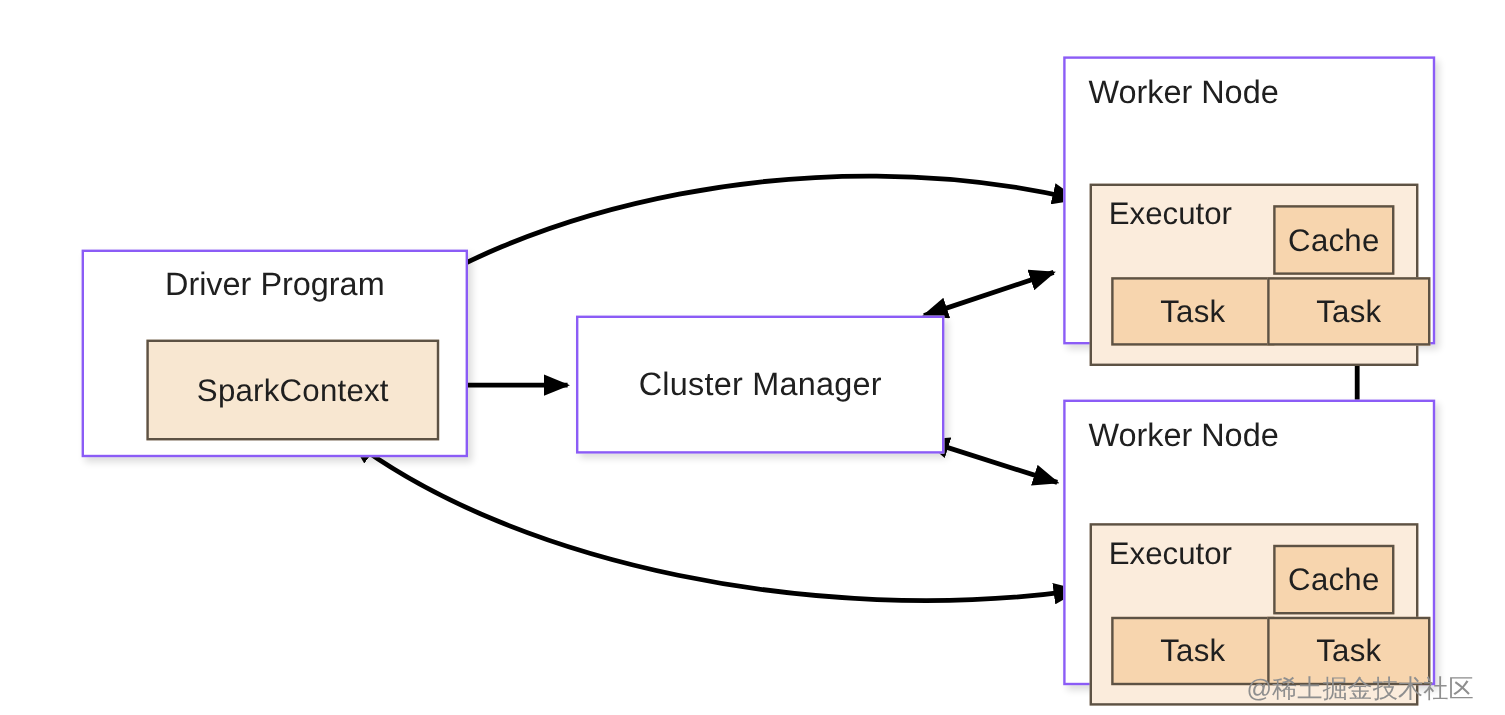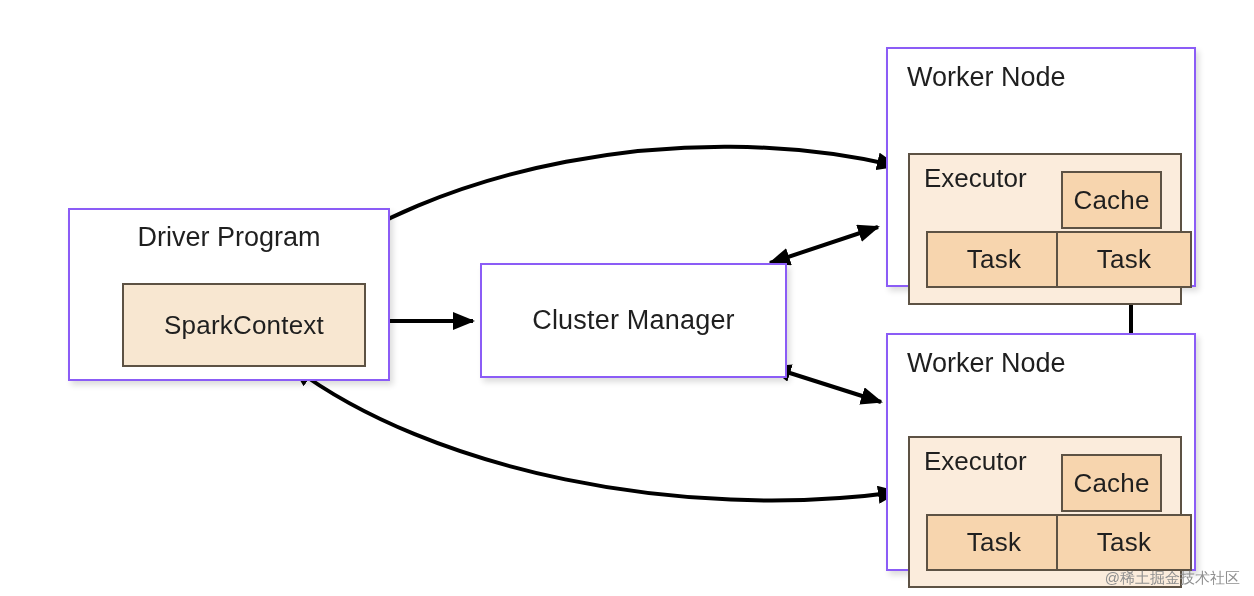--- a/index.html
+++ b/index.html
@@ -80,23 +80,23 @@
   .worker-2     { left: 886px; top: 333px; width: 310px; height: 238px; }
   .executor-box { position: absolute; left: 20px; width: 274px; height: 152px; }
   .worker-1 .executor-box { top: 70px; }
   .worker-2 .executor-box { top: 67px; }
   .cache-box    { position: absolute; left: 151px; top: 16px;  width: 101px; height: 58px; }
   .task-box     { position: absolute; top: 76px; width: 136px; height: 57px; }
   .task-1       { left: 16px; }
   .task-2       { left: 146px; }
   .watermark {
     position: absolute;
-    right: 14px;
+    right: 26px;
     bottom: 8px;
-    font-size: 15px;
+    font-size: 21px;
     color: #8f8f8f;
   }
 </style>
 </head>
 <body>
 
 <div class="canvas">
 
   <svg class="arrow-layer" viewBox="0 0 1254 596" xmlns="http://www.w3.org/2000/svg">
     <defs>

